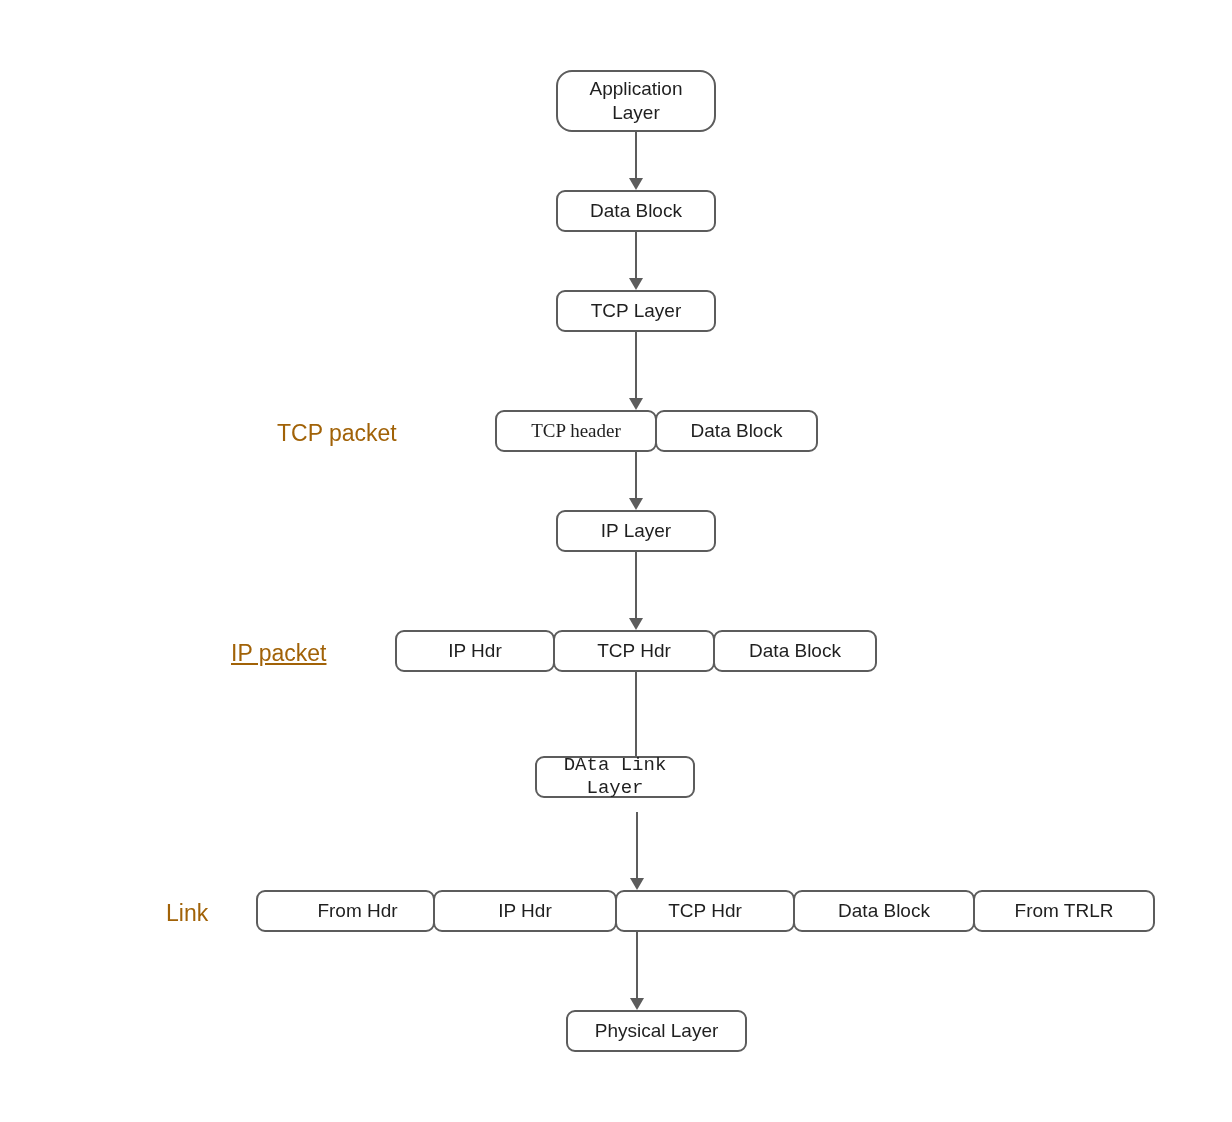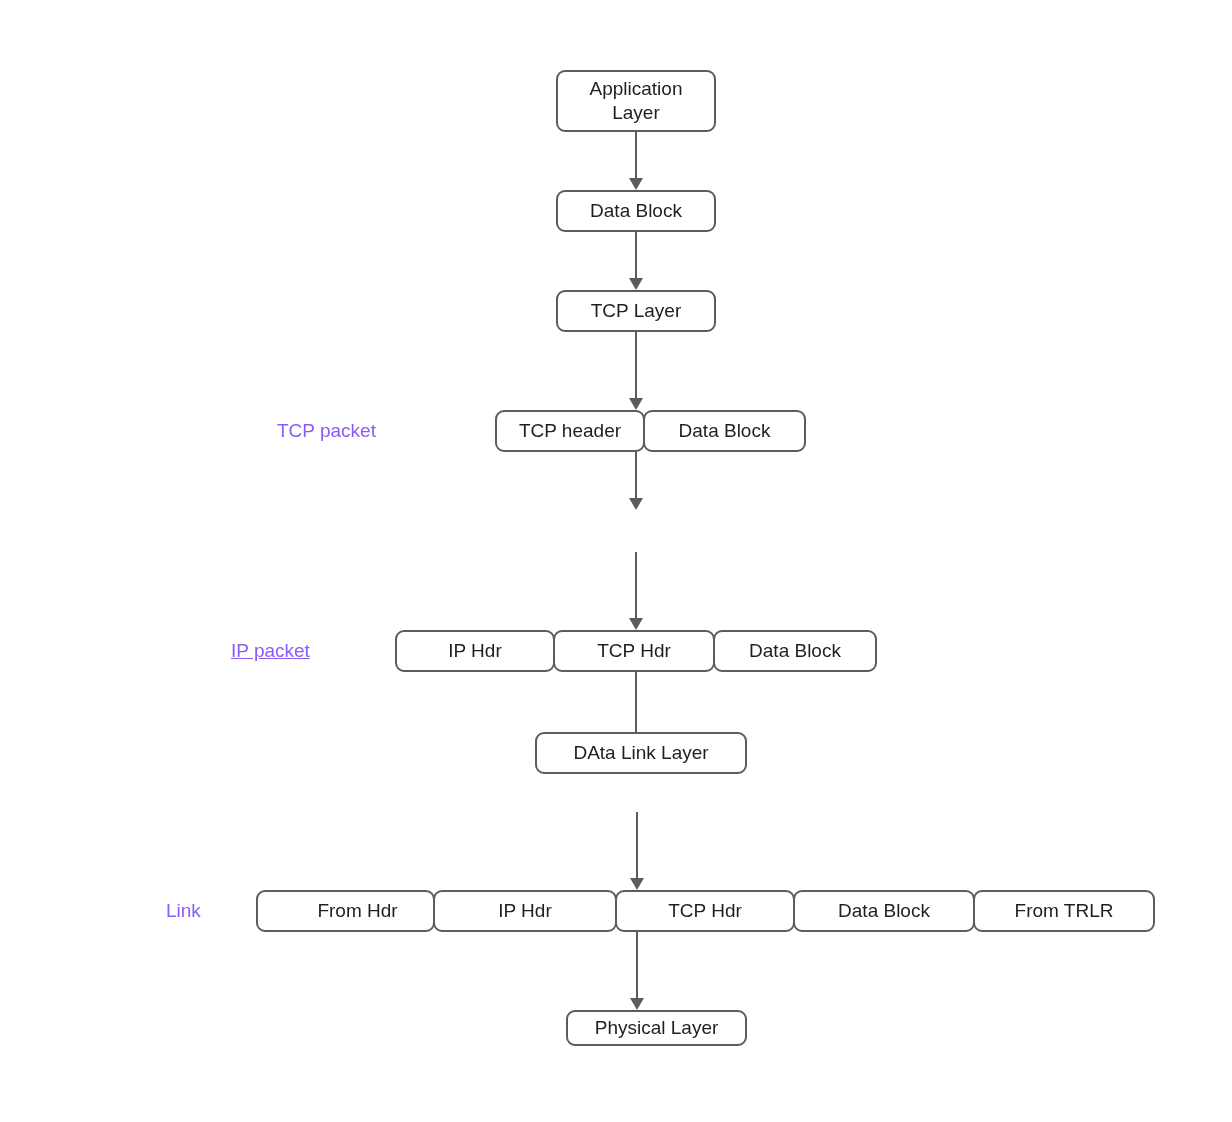--- a/index.html
+++ b/index.html
@@ -30,21 +30,21 @@
     display: flex;
     align-items: center;
     justify-content: center;
     text-align: center;
     line-height: 1.22;
     font-size: 19px;
     color: #1f1f1f;
     white-space: pre-line;
     z-index: 3;
   }
-  .node.two-line { line-height: 1.25; }
+  .node.two-line { line-height: 1.25; border-radius: 16px; }
 
   
   .packet-row {
     position: absolute;
     display: flex;
     z-index: 3;
   }
   .packet-row .seg {
     box-sizing: border-box;
     border: 2px solid #5c5c5c;
@@ -56,22 +56,22 @@
     justify-content: center;
     font-size: 19px;
     color: #1f1f1f;
     margin-left: -2px;
   }
   .packet-row .seg:first-child { margin-left: 0; }
 
   
   .side-label {
     position: absolute;
-    font-size: 19px;
-    color: #8b5cf6;
+    font-size: 23px;
+    color: #a16207;
     white-space: nowrap;
     z-index: 2;
   }
 
   
   .arrow {
     position: absolute;
     z-index: 1;
   }
   .arrow .shaft {
@@ -138,29 +138,30 @@
     <div class="head" style="top:66px;"></div>
   </div>
 
   <div class="node two-line" style="left:556px; top:70px; width:160px; height:62px;">Application
 Layer</div>
 
   <div class="node" style="left:556px; top:190px; width:160px; height:42px;">Data Block</div>
 
   <div class="node" style="left:556px; top:290px; width:160px; height:42px;text-align:right;">TCP Layer</div>
 
+  <div class="node" style="left:556px; top:510px; width:160px; height:42px;">IP Layer</div>
 
-  <div class="node" style="left:535px; top:732px; width:212px; height:42px;">DAta Link Layer</div>
+  <div class="node" style="left:535px; top:756px; width:160px; height:42px;font-family:Liberation Mono, monospace;">DAta Link Layer</div>
 
-  <div class="node" style="left:566px; top:1010px; width:181px; height:36px;">Physical Layer</div>
+  <div class="node" style="left:566px; top:1010px; width:181px; height:42px;">Physical Layer</div>
 
   <div class="side-label" style="left:277px; top:420px;">TCP packet</div>
 
   <div class="packet-row" style="left:495px; top:410px;">
-    <div class="seg" style="width:150px;">TCP header</div>
+    <div class="seg" style="width:162px;font-family:Liberation Serif, serif;">TCP header</div>
     <div class="seg" style="width:163px;">Data Block</div>
   </div>
 
   <div class="side-label" style="left:231px; top:640px;text-decoration:underline;">IP packet</div>
 
   <div class="packet-row" style="left:395px; top:630px;">
     <div class="seg" style="width:160px;">IP Hdr</div>
     <div class="seg" style="width:162px;">TCP Hdr</div>
     <div class="seg" style="width:164px;">Data Block</div>
   </div>

